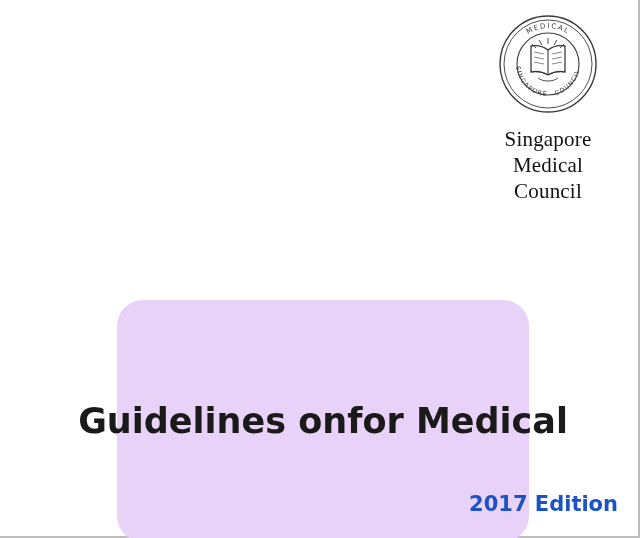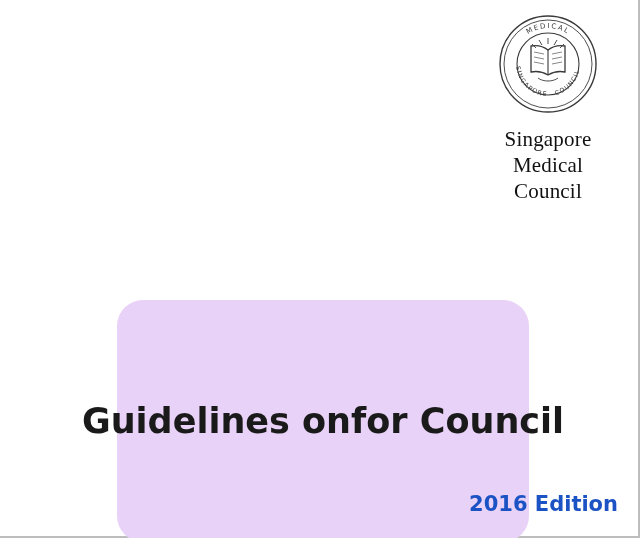--- a/index.html
+++ b/index.html
@@ -119,18 +119,18 @@
 
     <div id="org-name">
       <div>Singapore</div>
       <div>Medical</div>
       <div>Council</div>
     </div>
   </div>
 
   <div id="title-panel">
     <div class="title-line">Guidelines on</div>
-    <div class="title-line">for Council</div>
+    <div class="title-line">for Medical</div>
   </div>
 
-  <div id="edition">2016 Edition</div>
+  <div id="edition">2017 Edition</div>
 
 </div>
 
 </body></html>

